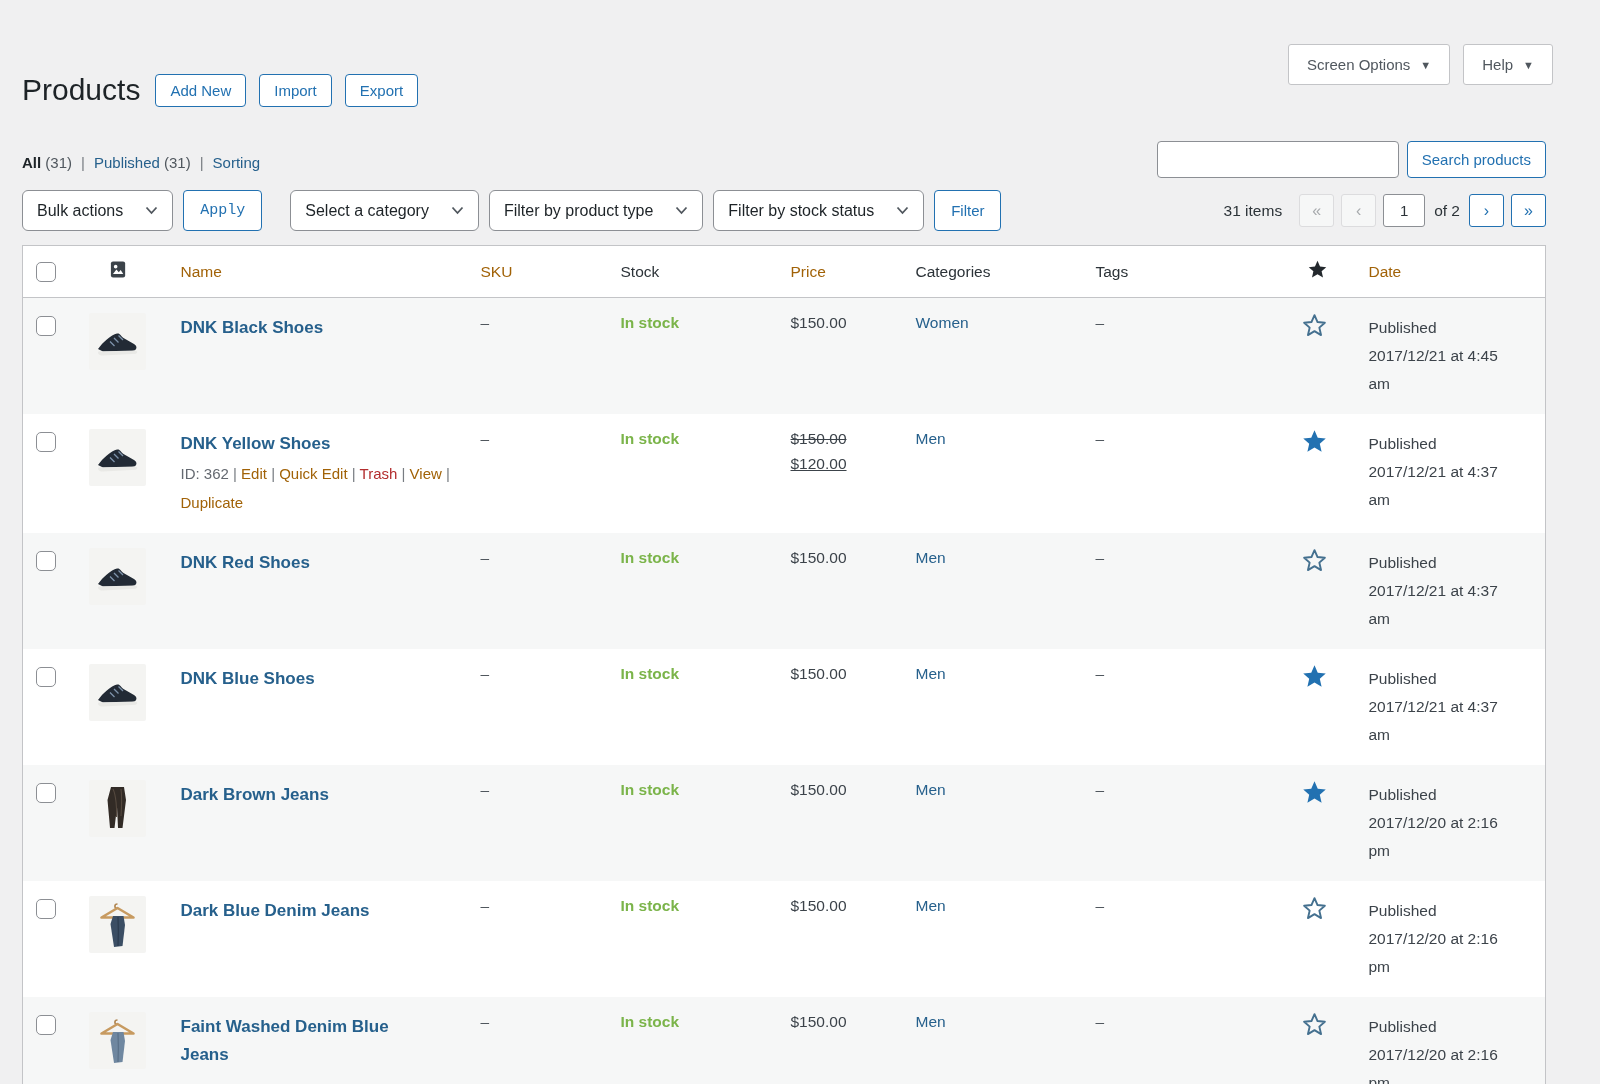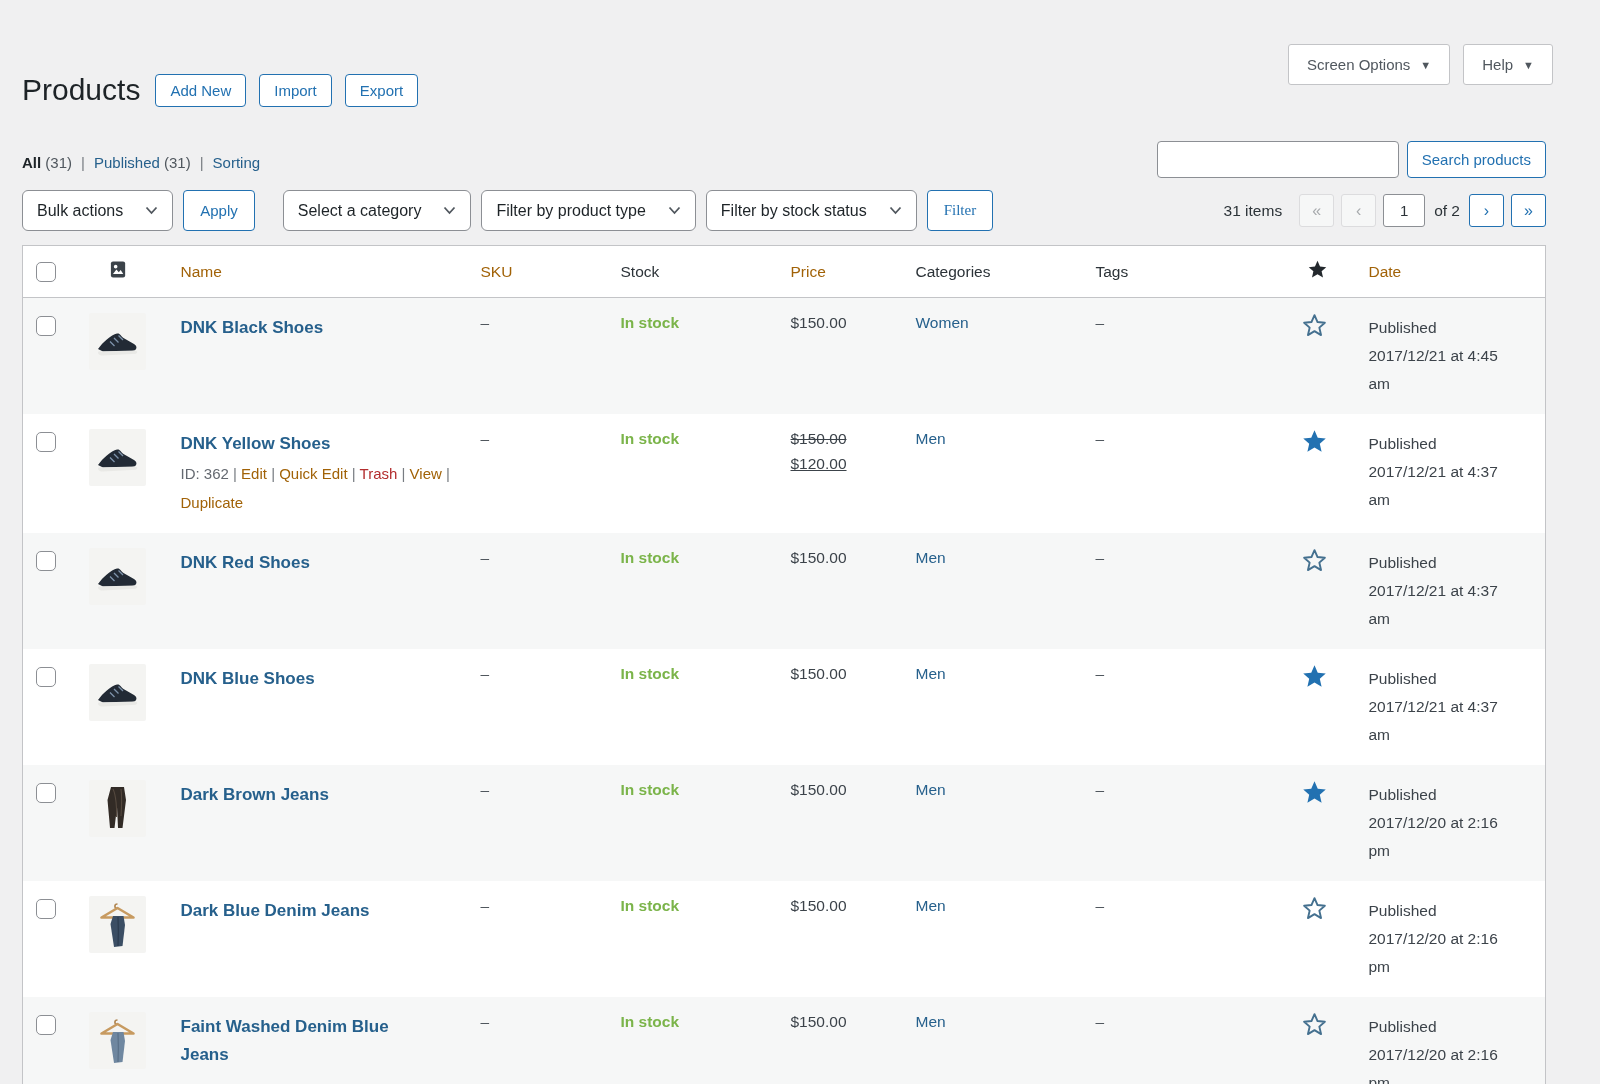--- a/index.html
+++ b/index.html
@@ -47,22 +47,22 @@
 
   
   .toolbar { margin-top:17px; display:flex; align-items:center; }
   .toolbar-left { display:flex; gap:10px; align-items:center; }
   .sel {
     background:#fff; border:1px solid #8c8f94; border-radius:6px; height:41px;
     display:flex; align-items:center; gap:22px; padding:0 14px; font-size:16px;
     color:#1d2327; cursor:pointer;
   }
   .sel svg { flex:none; }
-  .btn-apply { height:41px; padding:0 16px; margin-right:18px; }
-  .btn-filter { height:41px; padding:7px 16px;font-family:Liberation Serif, serif; }
+  .btn-apply { height:41px; padding:0 16px; margin-right:18px;font-family:Liberation Mono, monospace; }
+  .btn-filter { height:41px; padding:7px 16px; }
   .pagination { margin-left:auto; display:flex; align-items:center; gap:7px; font-size:15.5px; color:#2c3338; }
   .pag-items { margin-right:10px; }
   .pag-btn {
     width:35px; height:33px; border-radius:3px; display:flex; align-items:center; justify-content:center;
     font-size:16px; cursor:pointer; border:1px solid;
   }
   .pag-disabled { background:#f6f7f7; border-color:#dcdcde; color:#a7aaad; cursor:default; }
   .pag-active { background:#fff; border-color:#2271b1; color:#2271b1; }
   .pag-input {
     width:42px; height:33px; border:1px solid #8c8f94; border-radius:3px; background:#fff;

